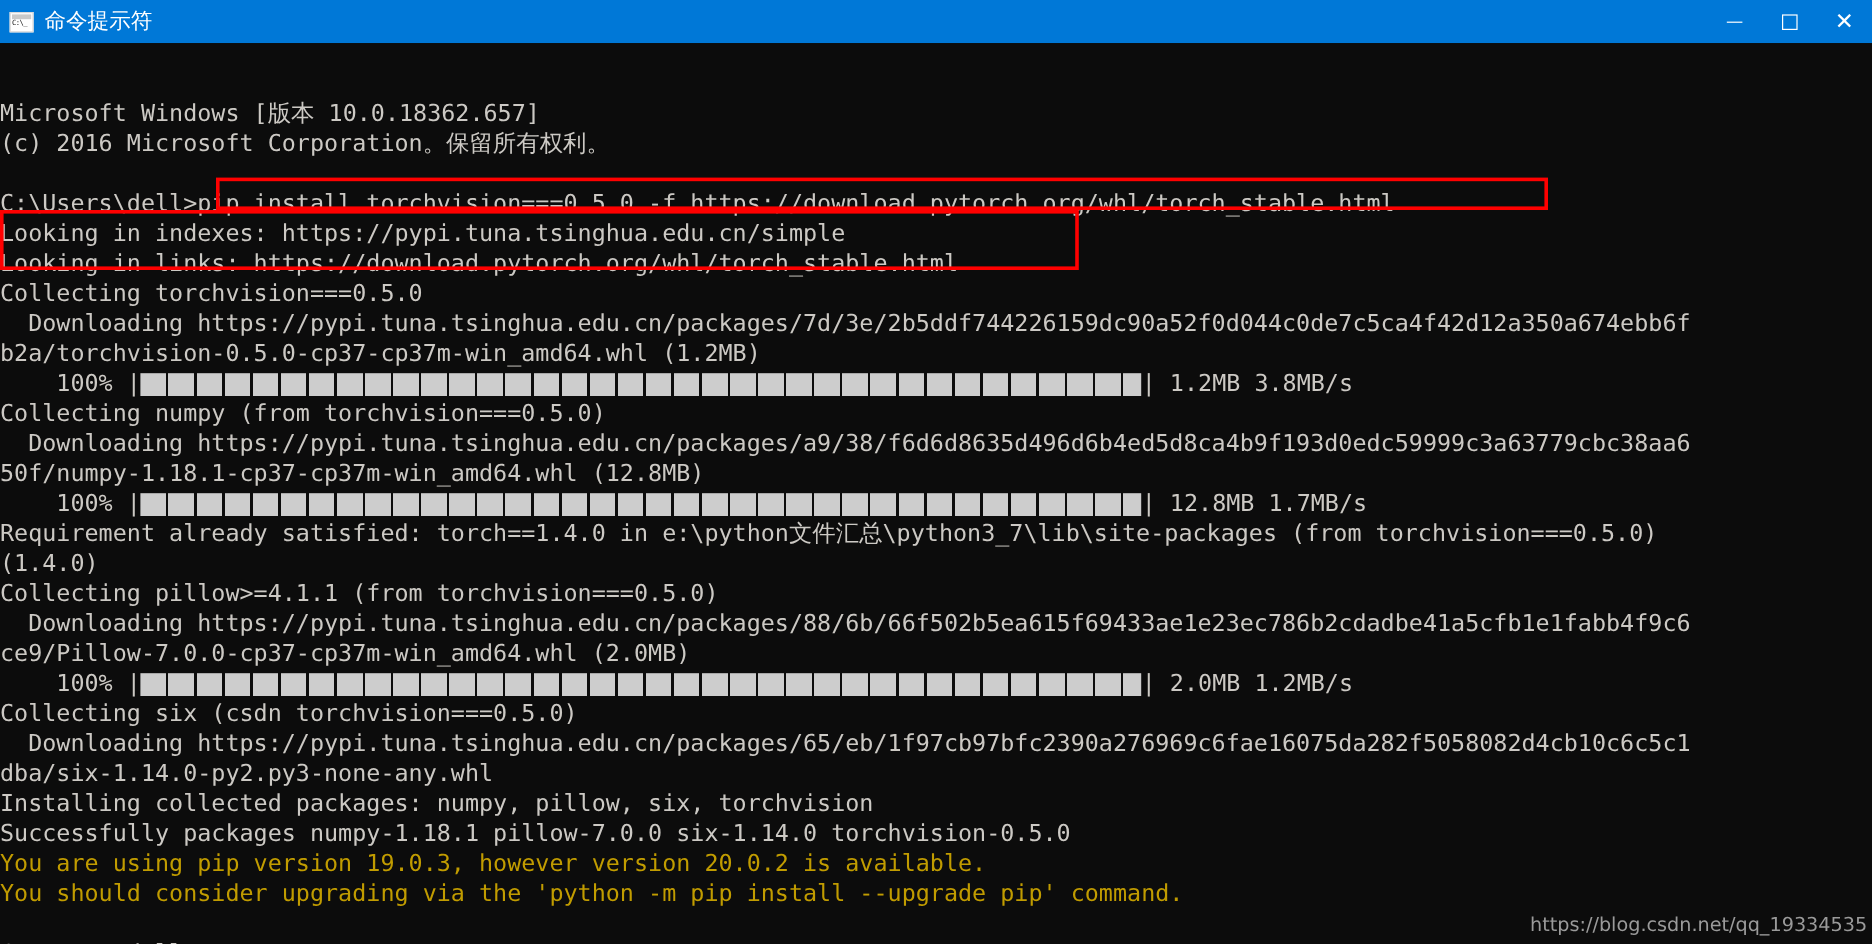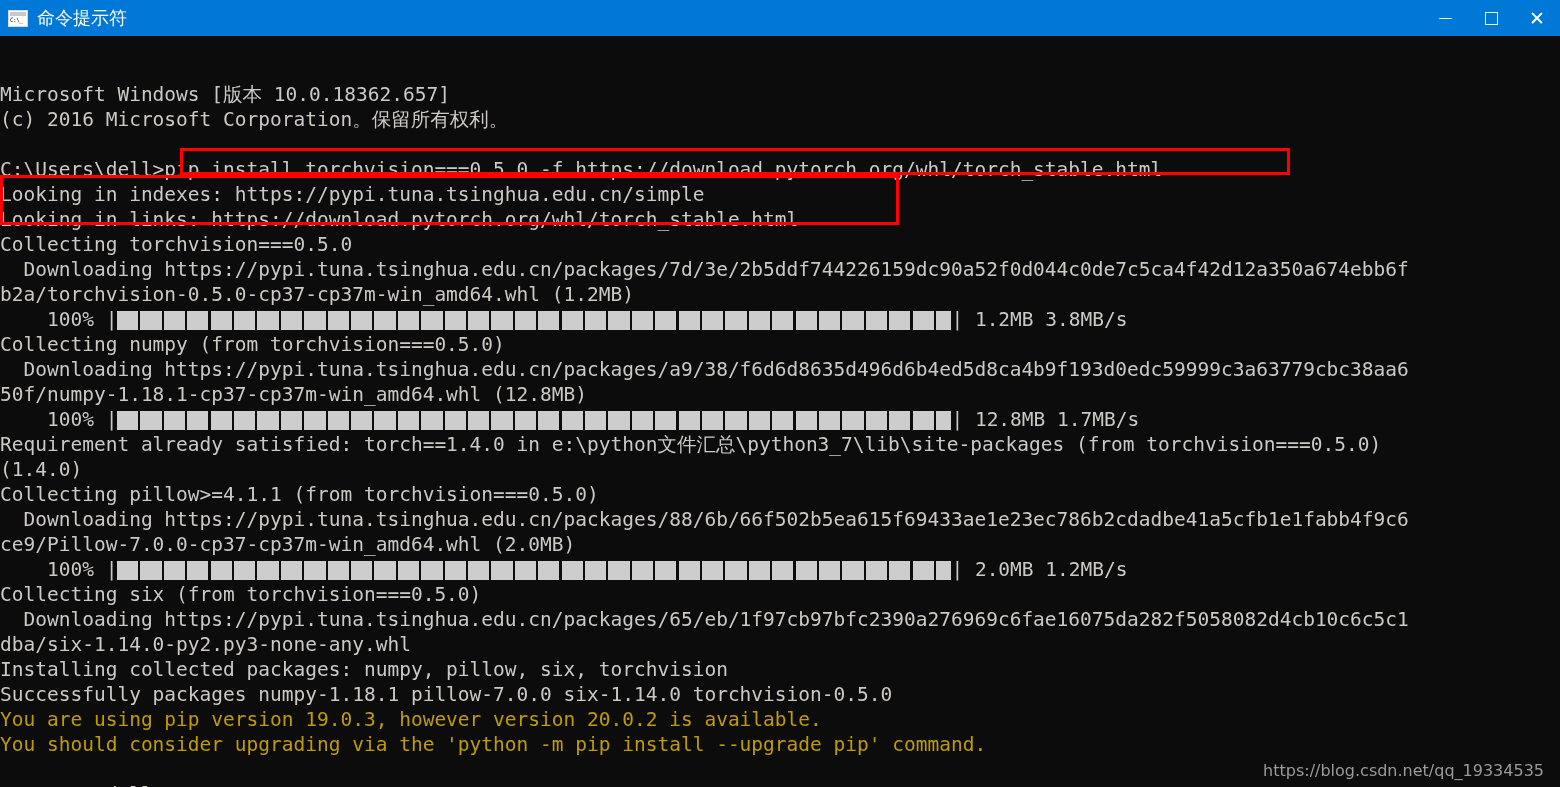--- a/index.html
+++ b/index.html
@@ -147,21 +147,21 @@
   .redbox {
     position: absolute;
     border: 3px solid #ff0000;
     box-sizing: border-box;
     pointer-events: none;
   }
 
   
   .watermark {
     position: absolute;
-    right: 16px;
+    right: 4px;
     bottom: 6px;
     color: #9a9a9a;
     font-family: "DejaVu Sans", "Liberation Sans", sans-serif;
     font-size: 16px;
     line-height: 20px;
     white-space: nowrap;
   }
 </style>
 </head>
 <body>
@@ -201,21 +201,21 @@
         <div class="line c-white">Collecting numpy (from torchvision===0.5.0)</div>
         <div class="line c-white">  Downloading https://pypi.tuna.tsinghua.edu.cn/packages/a9/38/f6d6d8635d496d6b4ed5d8ca4b9f193d0edc59999c3a63779cbc38aa6</div>
         <div class="line c-white">50f/numpy-1.18.1-cp37-cp37m-win_amd64.whl (12.8MB)</div>
         <div class="line c-white"><span>    100% |</span><span class="pbar" style="width: 834px;"></span><span>| 12.8MB 1.7MB/s</span></div>
         <div class="line c-white">Requirement already satisfied: torch==1.4.0 in e:\python文件汇总\python3_7\lib\site-packages (from torchvision===0.5.0)</div>
         <div class="line c-white">(1.4.0)</div>
         <div class="line c-white">Collecting pillow&gt;=4.1.1 (from torchvision===0.5.0)</div>
         <div class="line c-white">  Downloading https://pypi.tuna.tsinghua.edu.cn/packages/88/6b/66f502b5ea615f69433ae1e23ec786b2cdadbe41a5cfb1e1fabb4f9c6</div>
         <div class="line c-white">ce9/Pillow-7.0.0-cp37-cp37m-win_amd64.whl (2.0MB)</div>
         <div class="line c-white"><span>    100% |</span><span class="pbar" style="width: 834px;"></span><span>| 2.0MB 1.2MB/s</span></div>
-        <div class="line c-white">Collecting six (from torchvision===0.5.0)</div>
+        <div class="line c-white">Collecting six (csdn torchvision===0.5.0)</div>
         <div class="line c-white">  Downloading https://pypi.tuna.tsinghua.edu.cn/packages/65/eb/1f97cb97bfc2390a276969c6fae16075da282f5058082d4cb10c6c5c1</div>
         <div class="line c-white">dba/six-1.14.0-py2.py3-none-any.whl</div>
         <div class="line c-white">Installing collected packages: numpy, pillow, six, torchvision</div>
         <div class="line c-white">Successfully packages numpy-1.18.1 pillow-7.0.0 six-1.14.0 torchvision-0.5.0</div>
         <div class="line c-yellow">You are using pip version 19.0.3, however version 20.0.2 is available.</div>
         <div class="line c-yellow">You should consider upgrading via the 'python -m pip install --upgrade pip' command.</div>
         <div class="line c-white">&nbsp;</div>
         <div class="line c-white">C:\Users\dell&gt;</div>
       </div>
 

